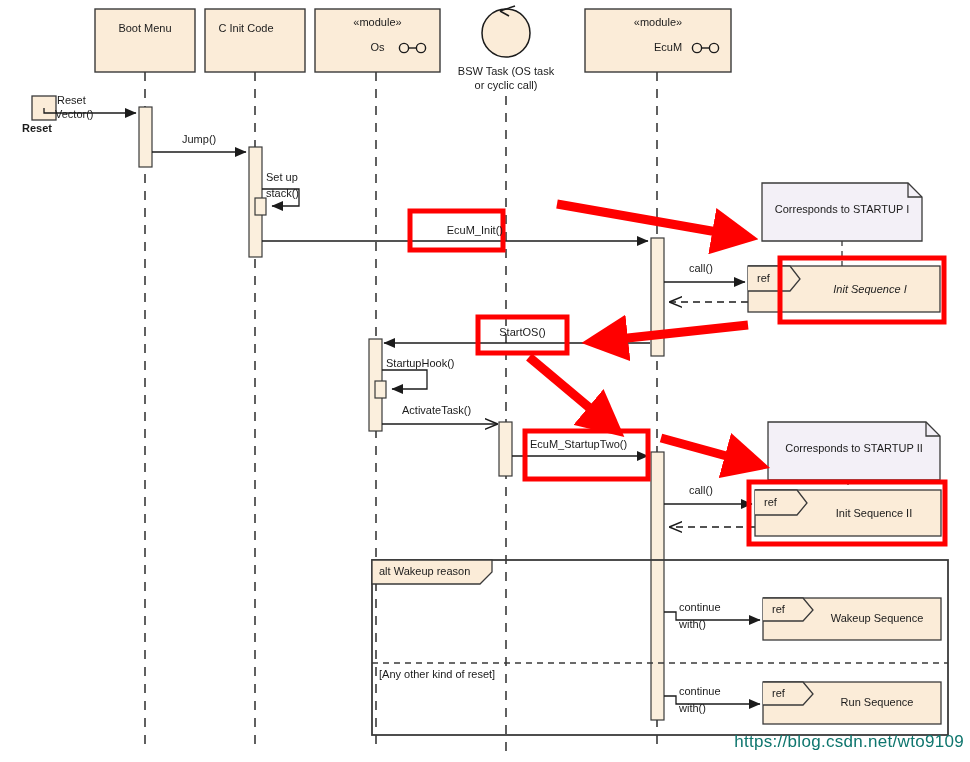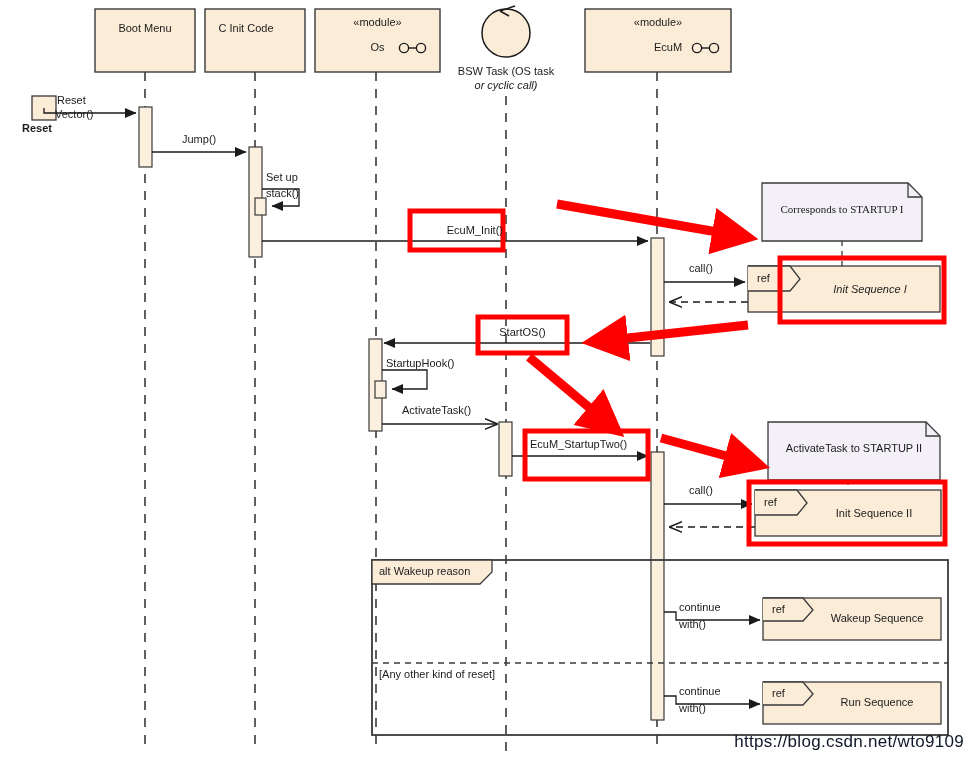--- a/index.html
+++ b/index.html
@@ -2,21 +2,21 @@
 <html><head>
 <meta charset="utf-8">
 <style>
   html,body{margin:0;padding:0;background:#ffffff;}
   body{font-family:"Liberation Sans","DejaVu Sans",sans-serif;}
   #canvas{position:relative;width:970px;height:762px;background:#ffffff;overflow:hidden;}
   svg.layer{position:absolute;left:0;top:0;width:970px;height:762px;}
   .lbl{position:absolute;font-size:11px;color:#1b1b1b;white-space:nowrap;line-height:1.15;}
   .lbl.ctr{text-align:center;}
   .bold{font-weight:bold;}
-  .watermark{position:absolute;right:6px;bottom:10px;font-size:17px;color:#0f172a;letter-spacing:.3px;}
+  .watermark{position:absolute;right:6px;bottom:10px;font-size:17px;color:#0f766e;letter-spacing:.3px;}
 </style>
 </head>
 <body>
 
 <div id="canvas">
 
   <svg class="layer" viewBox="0 0 970 762">
     <defs>
       <marker id="filledArrow" viewBox="0 0 10 10" refX="9.5" refY="5" markerWidth="9" markerHeight="9" orient="auto-start-reverse">
         <path d="M 0 0.6 L 10 5 L 0 9.4 z" fill="#1b1b1b"></path>
@@ -212,42 +212,42 @@
     </g>
   </svg>
 
   <div class="lbl ctr" style="left:95px;top:22px;width:100px;">Boot Menu</div>
   <div class="lbl ctr" style="left:205px;top:22px;width:82px;">C Init Code</div>
   <div class="lbl ctr" style="left:315px;top:16px;width:125px;">«module»</div>
   <div class="lbl ctr" style="left:315px;top:41px;width:125px;">Os</div>
   <div class="lbl ctr" style="left:585px;top:16px;width:146px;">«module»</div>
   <div class="lbl ctr" style="left:585px;top:41px;width:166px;">EcuM</div>
   <div class="lbl ctr" style="left:436px;top:65px;width:140px;">BSW Task (OS task</div>
-  <div class="lbl ctr" style="left:436px;top:79px;width:140px;font-style:italic;">or cyclic call)</div>
+  <div class="lbl ctr" style="left:436px;top:79px;width:140px;">or cyclic call)</div>
   <div class="lbl bold" style="left:22px;top:122px;">Reset</div>
 
   <div class="lbl" style="left:57px;top:94px;">Reset</div>
   <div class="lbl" style="left:55px;top:108px;">Vector()</div>
   <div class="lbl" style="left:182px;top:133px;">Jump()</div>
   <div class="lbl" style="left:266px;top:171px;">Set up</div>
   <div class="lbl" style="left:266px;top:187px;">stack()</div>
   <div class="lbl ctr" style="left:410px;top:224px;width:93px;text-align:right;">EcuM_Init()</div>
   <div class="lbl" style="left:689px;top:262px;">call()</div>
   <div class="lbl ctr" style="left:478px;top:326px;width:89px;">StartOS()</div>
   <div class="lbl" style="left:386px;top:357px;">StartupHook()</div>
   <div class="lbl" style="left:402px;top:404px;">ActivateTask()</div>
   <div class="lbl" style="left:530px;top:438px;">EcuM_StartupTwo()</div>
   <div class="lbl" style="left:689px;top:484px;">call()</div>
   <div class="lbl" style="left:679px;top:601px;">continue</div>
   <div class="lbl" style="left:679px;top:618px;">with()</div>
   <div class="lbl" style="left:679px;top:685px;">continue</div>
   <div class="lbl" style="left:679px;top:702px;">with()</div>
 
-  <div class="lbl ctr" style="left:762px;top:203px;width:160px;font-family:Liberation Serif, serif;">Corresponds to STARTUP I</div>
-  <div class="lbl ctr" style="left:768px;top:442px;width:172px;">ActivateTask to STARTUP II</div>
+  <div class="lbl ctr" style="left:762px;top:203px;width:160px;">Corresponds to STARTUP I</div>
+  <div class="lbl ctr" style="left:768px;top:442px;width:172px;">Corresponds to STARTUP II</div>
 
   <div class="lbl" style="left:757px;top:272px;">ref</div>
   <div class="lbl ctr" style="left:800px;top:283px;width:140px;font-style:italic;">Init Sequence I</div>
   <div class="lbl" style="left:764px;top:496px;">ref</div>
   <div class="lbl ctr" style="left:807px;top:507px;width:134px;">Init Sequence II</div>
   <div class="lbl" style="left:772px;top:603px;">ref</div>
   <div class="lbl ctr" style="left:813px;top:612px;width:128px;">Wakeup Sequence</div>
   <div class="lbl" style="left:772px;top:687px;">ref</div>
   <div class="lbl ctr" style="left:813px;top:696px;width:128px;">Run Sequence</div>
 

